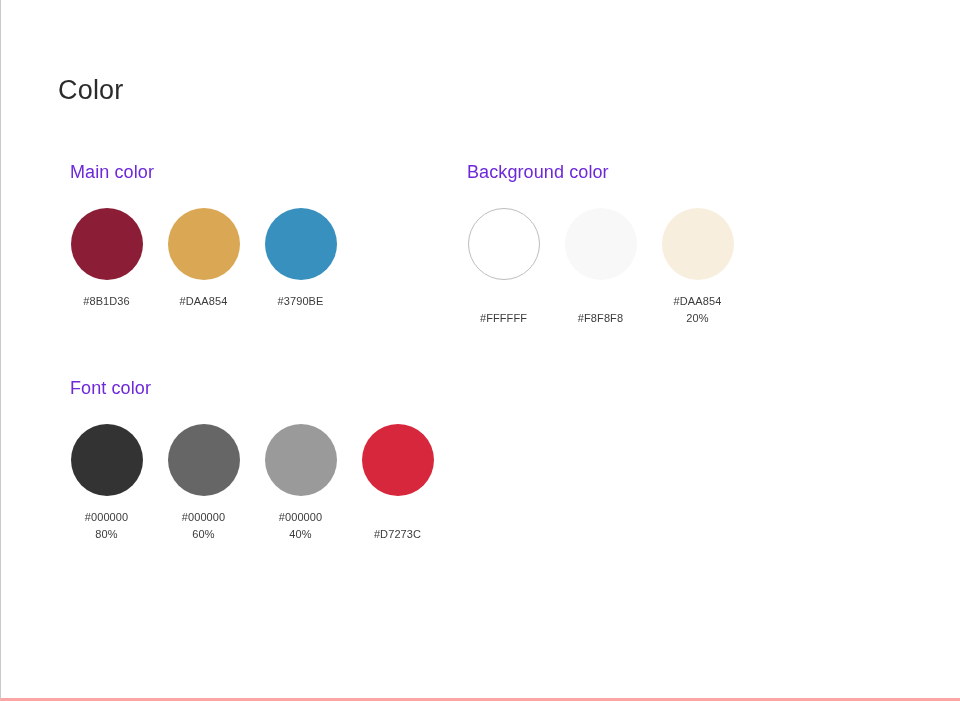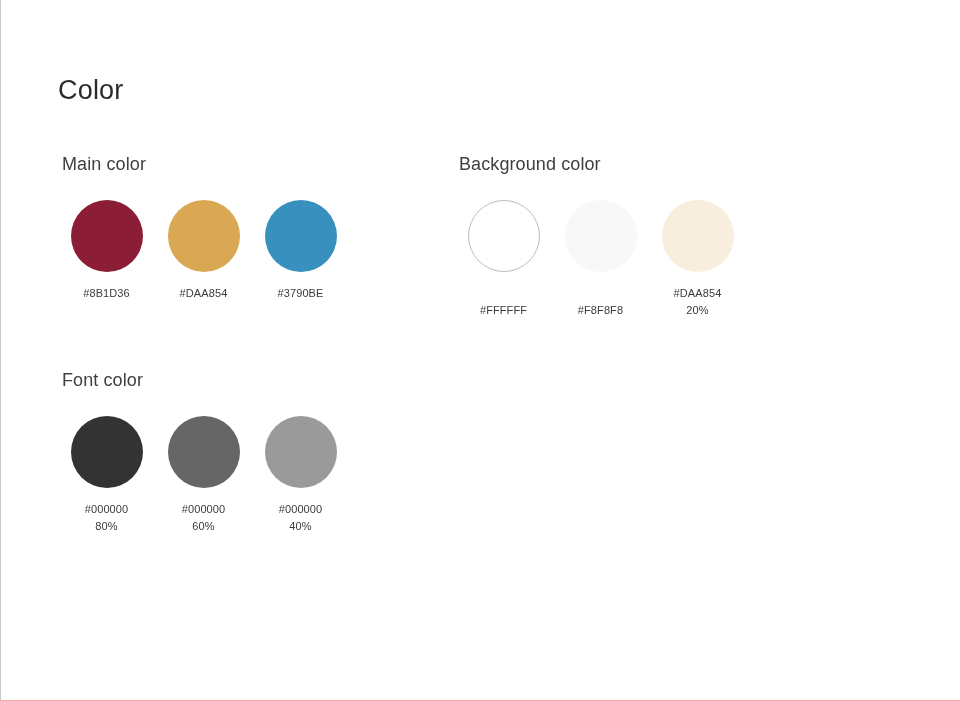--- a/index.html
+++ b/index.html
@@ -15,21 +15,21 @@
     overflow: hidden;
   }
 
   #page {
     position: relative;
     width: 960px;
     height: 701px;
     box-sizing: border-box;
     background: #ffffff;
     border-left: 1px solid #c9c9c9;
-    border-bottom: 1px solid #fca5a5;
+    border-bottom: 3px solid #fca5a5;
   }
 
   
   .page-title {
     position: absolute;
     left: 57px;
     top: 54px;
     font-size: 27px;
     font-weight: 400;
     letter-spacing: 0.2px;
@@ -39,24 +39,24 @@
   }
 
   
   .section {
     position: absolute;
   }
   .section-title {
     font-size: 18px;
     font-weight: 400;
     letter-spacing: 0.1px;
-    color: #404040;
+    color: #6d28d9;
     line-height: 24px;
     white-space: nowrap;
-    margin: 4px;
+    margin: 12px;
   }
 
   #section-main       { left: 57px;  top: 148px; }
   #section-background { left: 454px; top: 148px; }
   #section-font       { left: 57px;  top: 364px; }
 
   
   .swatch-row {
     display: flex;
     margin-top: 24px;
@@ -140,16 +140,20 @@
         <div class="swatch">
           <div class="swatch-dot" style="background: rgb(102, 102, 102);"></div>
           <div class="swatch-label">#000000
 60%</div>
         </div>
         <div class="swatch">
           <div class="swatch-dot" style="background: rgb(154, 154, 154);"></div>
           <div class="swatch-label">#000000
 40%</div>
         </div>
+        <div class="swatch">
+          <div class="swatch-dot" style="background: rgb(215, 39, 60);"></div>
+          <div class="swatch-label">#D7273C</div>
+        </div>
       </div>
   </div>
 
 </div>
 
 </body></html>

